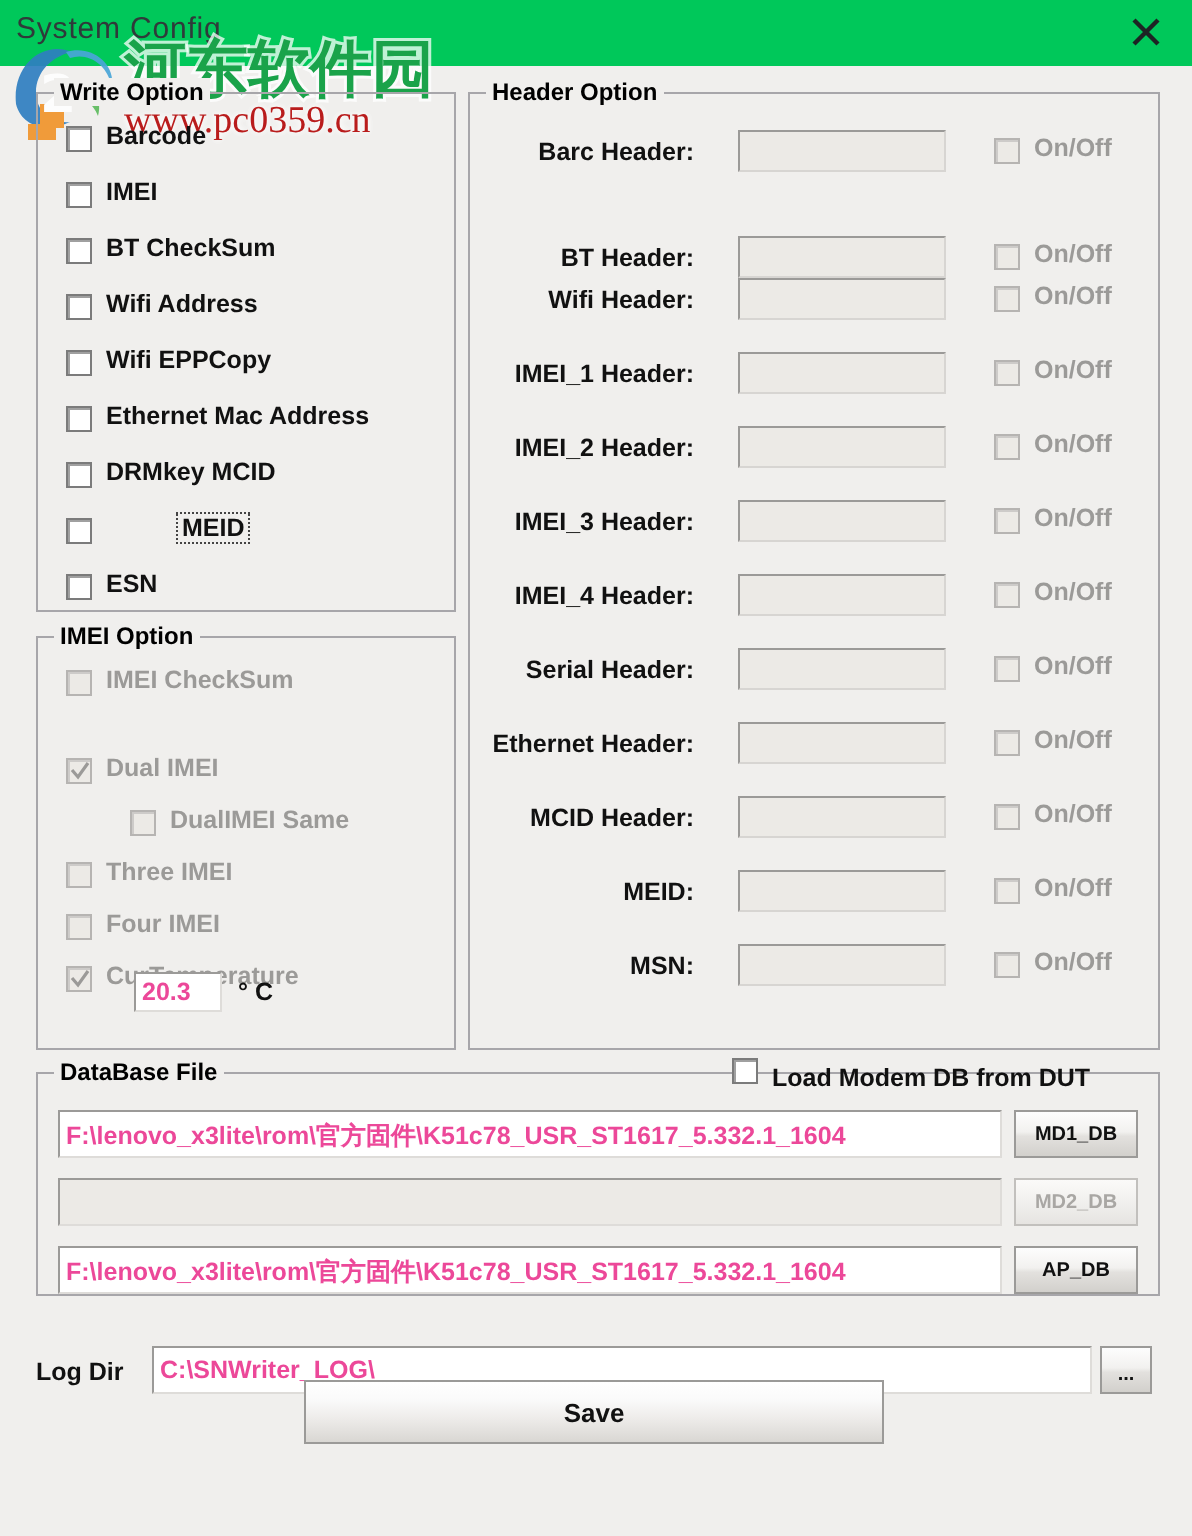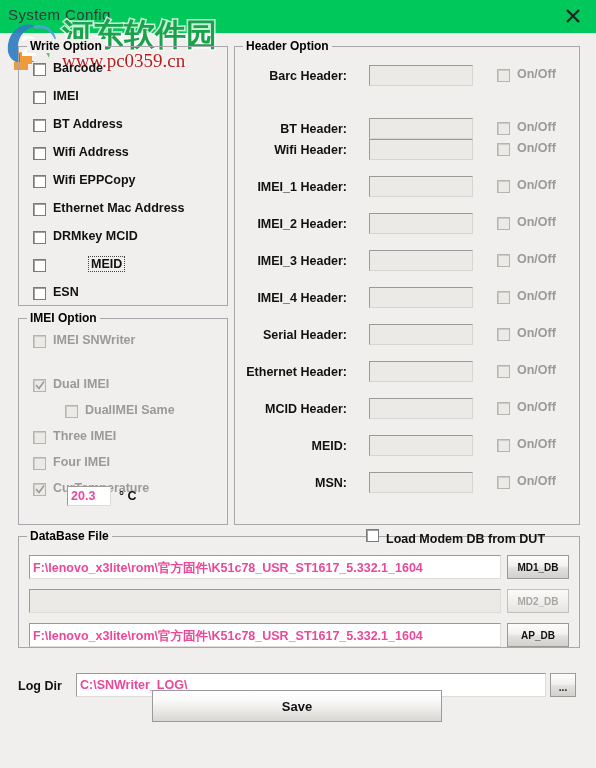--- a/index.html
+++ b/index.html
@@ -136,21 +136,21 @@
       <div class="cbrow" style="left: 14px; top: 16px;">
         <span class="cb" style="left: 0px; top: 0px;"></span>
         <span class="lbl">Barcode</span>
       </div>
       <div class="cbrow" style="left: 14px; top: 44px;">
         <span class="cb" style="left: 0px; top: 0px;"></span>
         <span class="lbl">IMEI</span>
       </div>
       <div class="cbrow" style="left: 14px; top: 72px;">
         <span class="cb" style="left: 0px; top: 0px;"></span>
-        <span class="lbl">BT Address</span>
+        <span class="lbl">BT CheckSum</span>
       </div>
       <div class="cbrow" style="left: 14px; top: 100px;">
         <span class="cb" style="left: 0px; top: 0px;"></span>
         <span class="lbl">Wifi Address</span>
       </div>
       <div class="cbrow" style="left: 14px; top: 128px;">
         <span class="cb" style="left: 0px; top: 0px;"></span>
         <span class="lbl">Wifi EPPCopy</span>
       </div>
       <div class="cbrow" style="left: 14px; top: 156px;">
@@ -170,21 +170,21 @@
         <span class="lbl">ESN</span>
       </div>
     </div>
 </div>
 
 <div class="group" style="left:18px;top:318px;width:208px;height:205px;">
   <div class="legend">IMEI Option</div>
   <div id="imei-option-items">
       <div class="cbrow dis" style="left: 14px; top: 16px;">
         <span class="cb dis" style="left: 0px; top: 0px;"></span>
-        <span class="lbl">IMEI SNWriter</span>
+        <span class="lbl">IMEI CheckSum</span>
       </div>
       <div class="cbrow dis" style="left: 14px; top: 60px;">
         <span class="cb dis" style="left: 0px; top: 0px;">
           <svg class="tick" viewBox="0 0 10 11">
             <path d="M1 5 L4 8.5 L9 1.5" stroke="#9b9a98" stroke-width="1.6" fill="none"></path>
           </svg>
         </span>
         <span class="lbl">Dual IMEI</span>
       </div>
       <div class="cbrow dis" style="left: 46px; top: 86px;">

